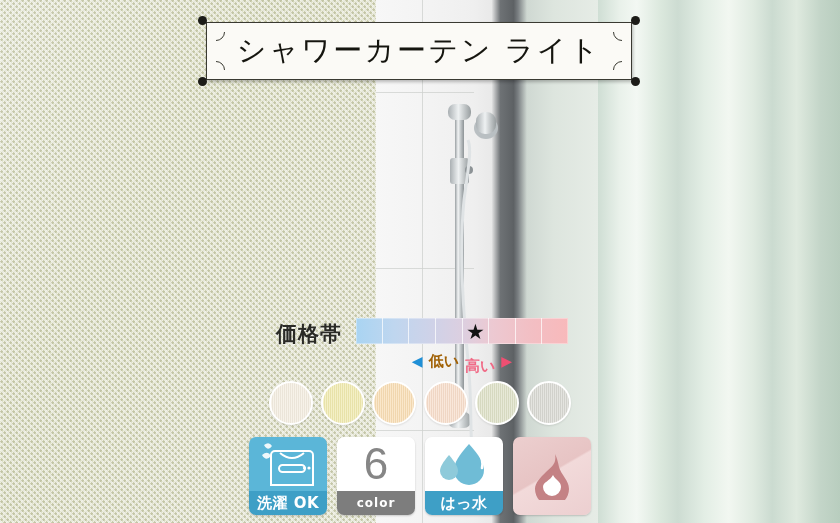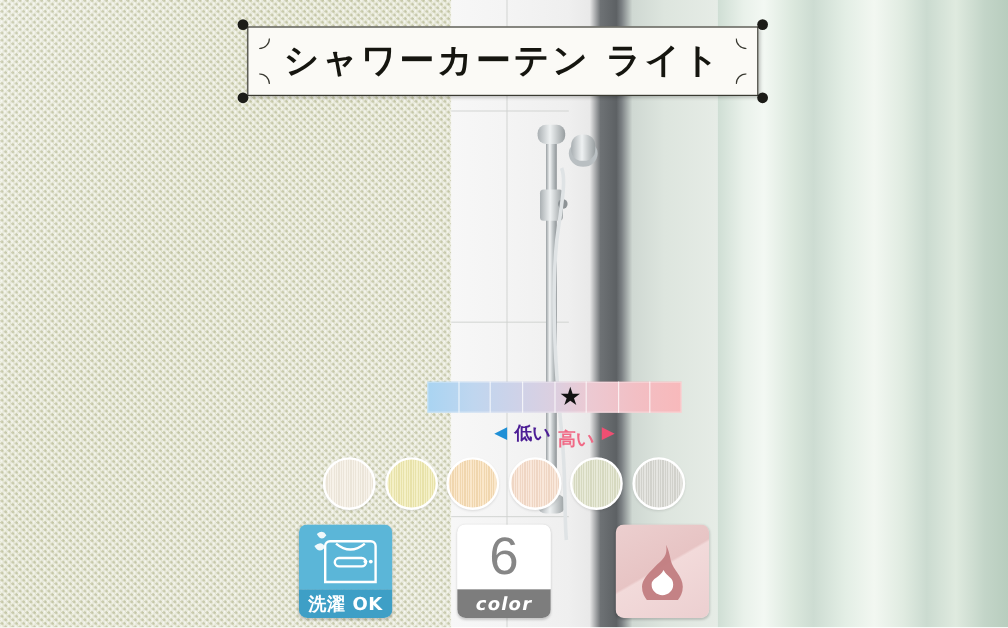--- a/index.html
+++ b/index.html
@@ -73,21 +73,20 @@
         #b8cdbe 100%);
   }
 
   
   #banner {
     position: absolute;
     left: 198px;
     top: 16px;
     width: 442px;
     height: 70px;
-    font-weight: bold;
   }
   #banner-plate {
     position: absolute;
     inset: 6px 8px 6px 8px;
     background: #fbfaf6;
     border: 1.5px solid #3a3a32;
     box-shadow: 1px 2px 3px rgba(0,0,0,.25);
   }
   
   .notch {
@@ -171,21 +170,21 @@
     left: 80px; top: 30px;
     width: 212px;
     display: flex;
     align-items: center;
     justify-content: center;
     gap: 6px;
     font-size: 15px;
     font-weight: bold;
     font-family: "DejaVu Sans", "Liberation Sans", sans-serif;
   }
-  .scale-low  { color: #4c1d95; }
+  .scale-low  { color: #a16207; }
   .scale-high { color: #f06a86; margin-top: 11px; }
   .scale-arrow-l { color: #1f8fd6; font-size: 14px; }
   .scale-arrow-r { color: #ef4f72; font-size: 14px; }
 
   
   #swatches {
     position: absolute;
     left: 269px;
     top: 379px;
     width: 302px;
@@ -238,21 +237,21 @@
     font-weight: bold;
     color: #ffffff;
     letter-spacing: .5px;
     font-family: "DejaVu Sans", "Liberation Sans", sans-serif;
   }
   
   #badge-wash .badge-art { background: #5bb6d8; }
   #badge-wash .badge-cap { background: #3e9fc6; }
   
   #badge-color .badge-art { background: #ffffff; }
-  #badge-color .badge-cap { background: #7d7d7d; font-size: 15px; letter-spacing: 1px; font-style: italic; }
+  #badge-color .badge-cap { background: #7d7d7d; font-size: 12px; letter-spacing: 1px; }
   #badge-color .num {
     font-size: 44px;
     color: #868686;
     line-height: 1;
     font-family: "Liberation Sans", sans-serif;
   }
   
   #badge-water .badge-art { background: #ffffff; }
   #badge-water .badge-cap { background: #3e9fc6; }
   
@@ -309,20 +308,21 @@
       <span class="notch br"></span>
     </div>
     <span class="corner-dot tl"></span>
     <span class="corner-dot tr"></span>
     <span class="corner-dot bl"></span>
     <span class="corner-dot br"></span>
     <div id="banner-title">シャワーカーテン ライト</div>
   </div>
 
   <div id="price-block">
+    <div id="price-label">価格帯</div>
 
     <div id="price-bar">
       <div class="cell"></div>
       <div class="cell"></div>
       <div class="cell"></div>
       <div class="cell"></div>
       <div class="cell">
         <span id="price-star">★</span>
       </div>
       <div class="cell"></div>
@@ -364,20 +364,30 @@
       <div class="badge-cap">洗濯 OK</div>
     </div>
 
     <div class="badge" id="badge-color">
       <div class="badge-art">
         <span class="num">6</span>
       </div>
       <div class="badge-cap">color</div>
     </div>
 
+    <div class="badge" id="badge-water">
+      <div class="badge-art">
+        <svg width="58" height="46" viewBox="0 0 58 46">
+          <path d="M34 3 C 44 14, 49 22, 49 29 a15 15 0 0 1 -30 0 c0 -7 5 -15 15 -26 Z" fill="#6fbcd6"></path>
+          <path d="M43 10 q6 9 4 17" stroke="#ffffff" stroke-width="2.6" fill="none" stroke-linecap="round"></path>
+          <path d="M14 14 C 20 21, 23 26, 23 30 a9 9 0 0 1 -18 0 c0 -4 3 -9 9 -16 Z" fill="#8ecada"></path>
+        </svg>
+      </div>
+      <div class="badge-cap">はっ水</div>
+    </div>
 
     <div class="badge" id="badge-flame">
       <div class="badge-art">
         <svg width="52" height="48" viewBox="0 0 52 48">
           <path d="M29 2 c2 10 -4 13 -9 18 C 14 26, 9 31, 9 37 a17 17 0 0 0 34 0 c0 -9 -8 -14 -10 -22 c-1 -5 -2 -9 -4 -13 Z" fill="#c07b7e" opacity=".92"></path>
           <path d="M27 23 c3 6 8 6 8 12 a9 9 0 0 1 -18 0 c0 -5 7 -6 10 -12 Z" fill="#ffffff"></path>
         </svg>
       </div>
     </div>
 

